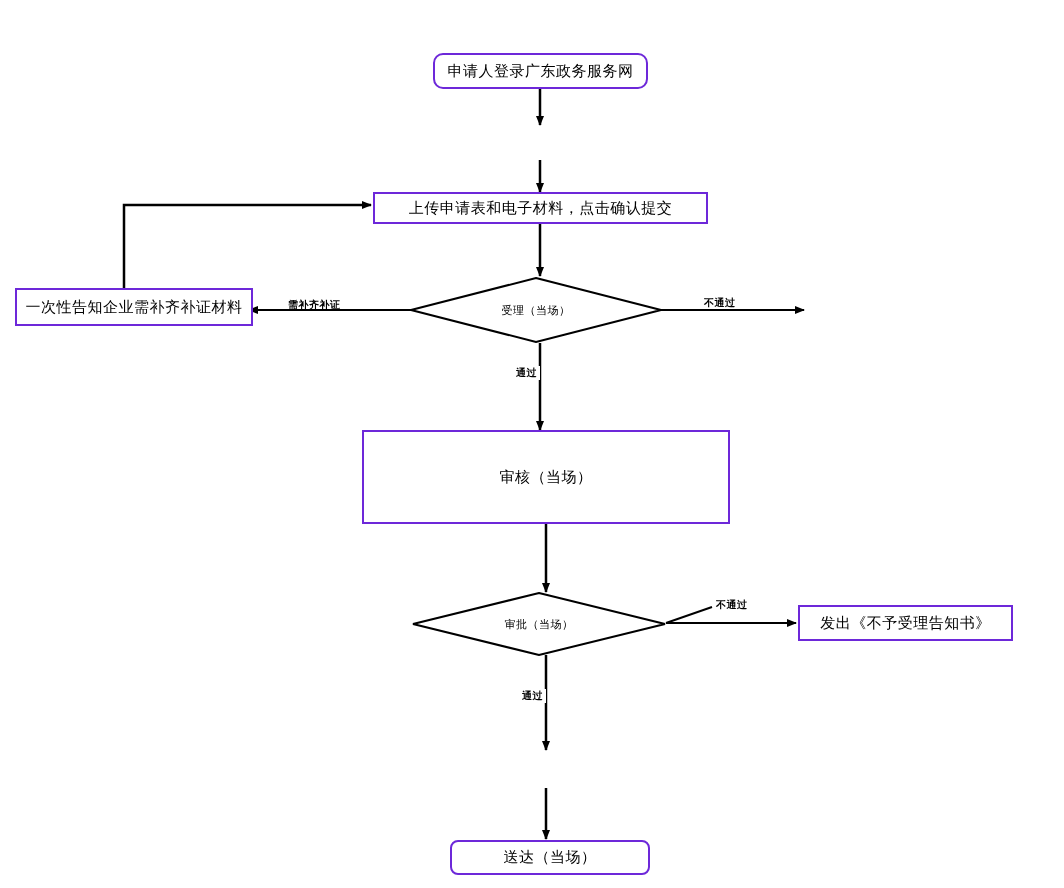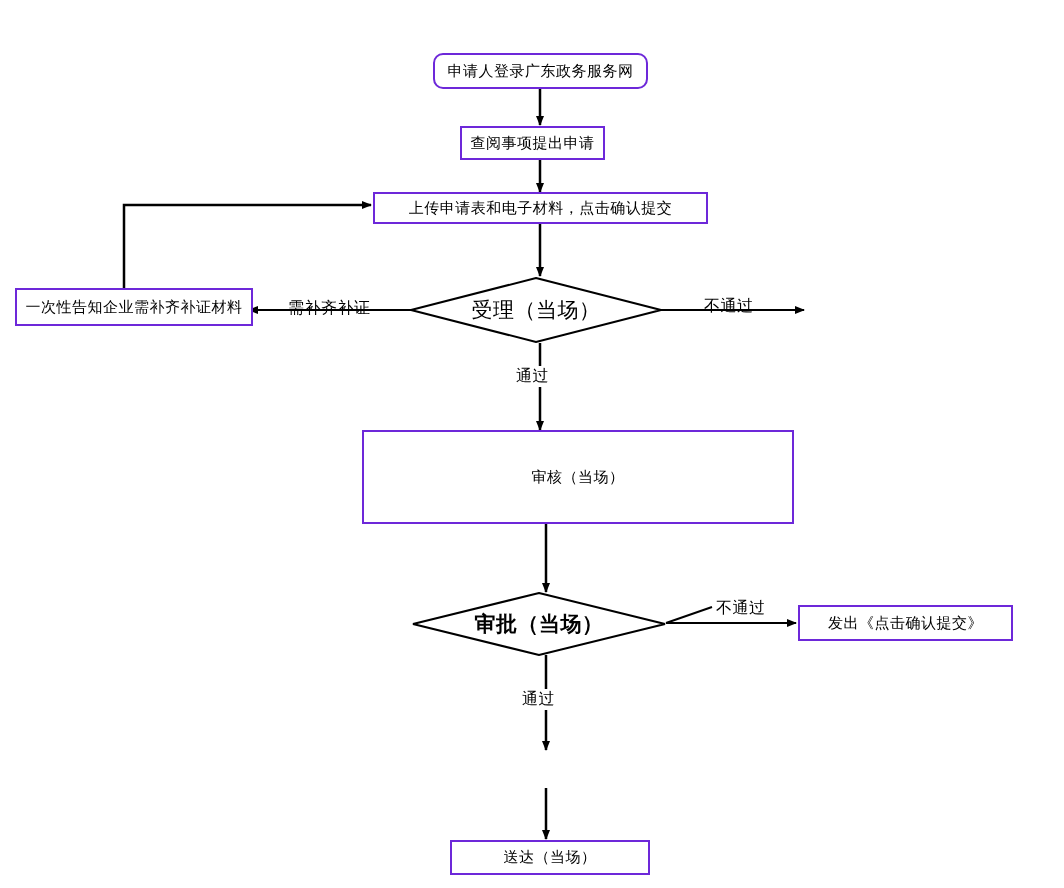--- a/index.html
+++ b/index.html
@@ -59,31 +59,32 @@
   }
   .diamond-label {
     position: absolute;
     left: 0;
     top: 0;
     width: 100%;
     height: 100%;
     display: flex;
     align-items: center;
     justify-content: center;
-    font-size: 21px;
+    font-size: 11px;
     letter-spacing: 0.5px;
     text-align: center;
   }
   .edge-label {
     position: absolute;
-    font-size: 16px;
+    font-size: 10px;
     letter-spacing: 0.5px;
     background: transparent;
     white-space: nowrap;
     z-index: 3;
+    font-weight: bold;
   }
 </style>
 </head>
 <body>
 
 <div id="canvas">
 
   <svg class="edges" viewBox="0 0 1064 888" xmlns="http://www.w3.org/2000/svg">
     <defs>
       <marker id="arrow" markerWidth="10" markerHeight="8" refX="9" refY="4" orient="auto" markerUnits="userSpaceOnUse">
@@ -112,57 +113,54 @@
 
     <line x1="546" y1="655" x2="546" y2="750" stroke="#000" stroke-width="2.5" marker-end="url(#arrow)"></line>
 
     <line x1="546" y1="788" x2="546" y2="839" stroke="#000" stroke-width="2.5" marker-end="url(#arrow)"></line>
   </svg>
 
   <div class="node rounded" style="left:433px; top:53px; width:215px; height:36px;">
     <span>申请人登录广东政务服务网</span>
   </div>
 
-  <div class="node" style="left:460px; top:126px; width:145px; height:34px;">
-    <span>查阅事项提出申请</span>
-  </div>
 
   <div class="node" style="left:373px; top:192px; width:335px; height:32px;">
     <span>上传申请表和电子材料，点击确认提交</span>
   </div>
 
   <div class="diamond-wrap" style="left:410px; top:277px; width:252px; height:66px;">
     <svg width="252" height="66" viewBox="0 0 252 66" xmlns="http://www.w3.org/2000/svg">
       <polygon points="126,1 251,33 126,65 1,33" fill="#ffffff" stroke="#000000" stroke-width="2"></polygon>
     </svg>
     <div class="diamond-label">受理（当场）</div>
   </div>
 
   <div class="node" style="left:15px; top:288px; width:238px; height:38px;">
     <span>一次性告知企业需补齐补证材料</span>
   </div>
 
 
-  <div class="node" style="left:362px; top:430px; width:432px; height:94px;">
+  <div class="node" style="left:362px; top:430px; width:368px; height:94px;">
     <span>审核（当场）</span>
   </div>
 
-  <div class="diamond-wrap" style="left:412px; top:592px; width:254px; height:64px;font-weight:bold;">
+  <div class="diamond-wrap" style="left:412px; top:592px; width:254px; height:64px;">
     <svg width="254" height="64" viewBox="0 0 254 64" xmlns="http://www.w3.org/2000/svg">
       <polygon points="127,1 253,32 127,63 1,32" fill="#ffffff" stroke="#000000" stroke-width="2"></polygon>
     </svg>
     <div class="diamond-label">审批（当场）</div>
   </div>
 
   <div class="node" style="left:798px; top:605px; width:215px; height:36px;">
-    <span>发出《点击确认提交》</span>
+    <span>发出《不予受理告知书》</span>
   </div>
 
 
-  <div class="node" style="left:450px; top:840px; width:200px; height:35px;">
+  <div class="node" style="left:450px; top:840px; width:200px; height:35px;border-radius:8px;">
     <span>送达（当场）</span>
   </div>
 
   <div class="edge-label" style="left:704px; top:296px;">不通过</div>
 
   <div class="edge-label" style="left:288px; top:298px;">需补齐补证</div>
 
   <div class="edge-label" style="left:513px; top:366px; background:#ffffff; padding:0 3px;">通过</div>
 
   <div class="edge-label" style="left:716px; top:598px;">不通过</div>

